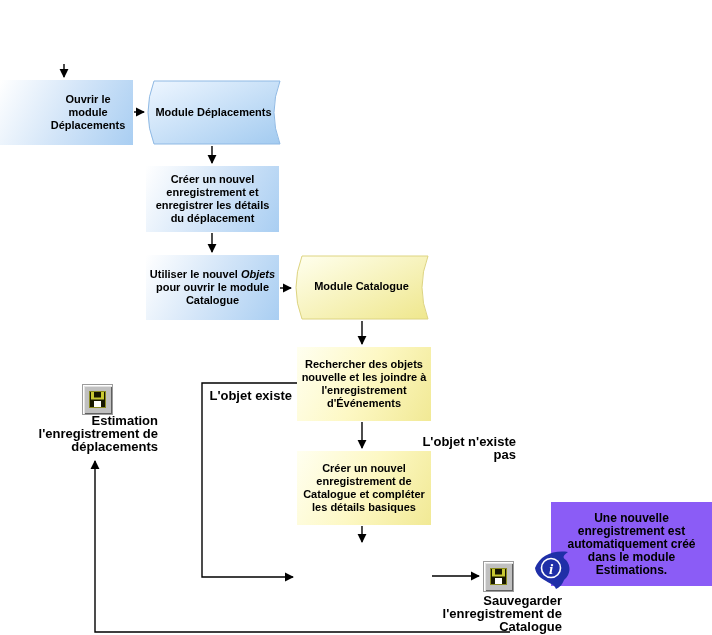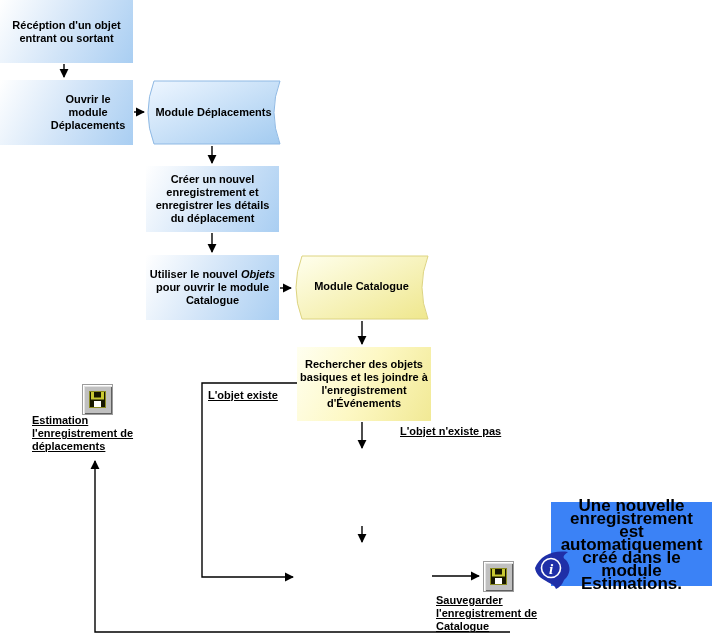--- a/index.html
+++ b/index.html
@@ -14,27 +14,27 @@
   }
   .blue{background:linear-gradient(118deg,#ffffff 0%,#d3e5f8 50%,#a9cef2 100%);}
   .yellow{background:linear-gradient(118deg,#fffff0 0%,#fdf8c4 50%,#f1e995 100%);}
   .shape{position:absolute;z-index:1;}
   .shape .shape-label{
     position:absolute;left:0;top:0;width:100%;height:100%;
     display:flex;align-items:center;justify-content:center;text-align:left;
     font-weight:bold;font-size:11px;line-height:13px;
   }
   .flabel{
-    position:absolute;font-weight:bold;font-size:11px;line-height:13px;
-    text-align:left;z-index:2;text-decoration:underline;
+    position:absolute;font-weight:bold;font-size:13px;line-height:13px;
+    text-align:right;z-index:2;
   }
   .note{
     position:absolute;left:551px;top:502px;width:161px;height:84px;
-    background:#3b82f6;display:flex;align-items:center;justify-content:center;
-    text-align:center;font-weight:bold;font-size:17px;line-height:13px;
+    background:#8b5cf6;display:flex;align-items:center;justify-content:center;
+    text-align:center;font-weight:bold;font-size:12px;line-height:13px;
     padding:2px 6px;box-sizing:border-box;z-index:1;
   }
   .save-btn{
     position:absolute;width:31px;height:31px;background:#c0c0c0;
     border:1px solid #9c9c9c;box-sizing:border-box;
     box-shadow:inset 1px 1px 0 #ffffff, inset 2px 2px 0 #e2e2e2, inset -1px -1px 0 #5f5f5f;
     display:flex;align-items:center;justify-content:center;z-index:2;
   }
   #connector-layer{position:absolute;left:0;top:0;z-index:0;overflow:visible;}
   svg{display:block;}
@@ -57,21 +57,20 @@
     <line x1="212" y1="233" x2="212" y2="252" stroke="#000" stroke-width="1.4" marker-end="url(#ah)"></line>
     <line x1="280" y1="288" x2="291" y2="288" stroke="#000" stroke-width="1.4" marker-end="url(#ah)"></line>
     <line x1="362" y1="321" x2="362" y2="344" stroke="#000" stroke-width="1.4" marker-end="url(#ah)"></line>
     <line x1="362" y1="422" x2="362" y2="448" stroke="#000" stroke-width="1.4" marker-end="url(#ah)"></line>
     <line x1="362" y1="526" x2="362" y2="542" stroke="#000" stroke-width="1.4" marker-end="url(#ah)"></line>
     <line x1="432" y1="576" x2="479" y2="576" stroke="#000" stroke-width="1.4" marker-end="url(#ah)"></line>
     <polyline points="297,383 202,383 202,577 293,577" fill="none" stroke="#000" stroke-width="1.4" marker-end="url(#ah)"></polyline>
     <polyline points="510,632 95,632 95,461" fill="none" stroke="#000" stroke-width="1.4" marker-end="url(#ah)"></polyline>
   </svg>
 
-  <div class="node blue" style="left:0;top:0;width:133px;height:63px;">Récéption d'un objet entrant ou sortant</div>
 
   <div class="node blue" style="left:0;top:80px;width:133px;height:65px;padding-left:45px;">Ouvrir le module Déplacements</div>
 
   <div class="shape" style="left:145px;top:80px;width:137px;height:65px;">
     <svg width="137" height="65" style="overflow:visible;">
       <defs>
         <linearGradient id="gBlue" x1="0%" y1="0%" x2="100%" y2="100%">
           <stop offset="0%" stop-color="#eef6ff"></stop>
           <stop offset="100%" stop-color="#a3cbf0"></stop>
         </linearGradient>
@@ -93,27 +92,28 @@
         <linearGradient id="gYellow" x1="0%" y1="0%" x2="100%" y2="100%">
           <stop offset="0%" stop-color="#ffffee"></stop>
           <stop offset="100%" stop-color="#efe78d"></stop>
         </linearGradient>
       </defs>
       <path d="M 9 1 H 135 Q 123 32.5 135 64 H 9 Q -3 32.5 9 1 Z" fill="url(#gYellow)" stroke="#ddd481" stroke-width="1"></path>
     </svg>
     <div class="shape-label">Module Catalogue</div>
   </div>
 
-  <div class="node yellow" style="left:297px;top:347px;width:134px;height:74px;">Rechercher des objets basiques et les joindre à l'enregistrement d'Événements</div>
+  <div class="node yellow" style="left:297px;top:347px;width:134px;height:74px;">Rechercher des objets nouvelle et les joindre à l'enregistrement d'Événements</div>
 
+  <div class="node yellow" style="left:297px;top:451px;width:134px;height:74px;">Créer un nouvel enregistrement de Catalogue et compléter les détails basiques</div>
 
 
   <div class="flabel" style="left:208px;top:389px;width:84px;">L'objet existe</div>
 
-  <div class="flabel" style="left:400px;top:425px;width:116px;">L'objet n'existe pas</div>
+  <div class="flabel" style="left:400px;top:435px;width:116px;">L'objet n'existe pas</div>
 
   <div class="save-btn" style="left:82px;top:384px;">
     <svg width="17" height="17">
       <rect x="0.5" y="0.5" width="16" height="16" fill="#161600" stroke="#8a8a20"></rect>
       <rect x="2" y="1" width="3" height="6" fill="#c8c832"></rect>
       <rect x="12" y="1" width="3" height="6" fill="#c8c832"></rect>
       <rect x="2" y="6.5" width="13" height="2" fill="#c8c832"></rect>
       <rect x="5" y="10" width="7" height="6" fill="#ffffff"></rect>
     </svg>
   </div>

